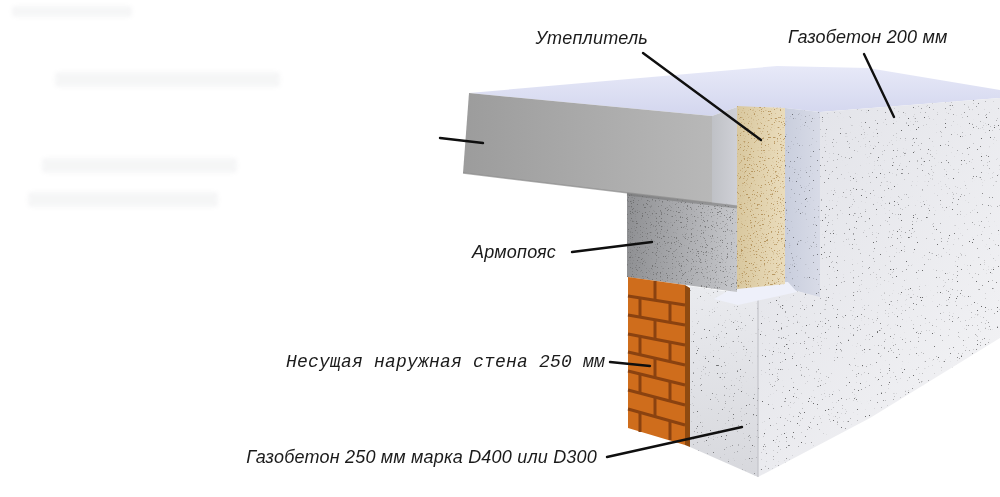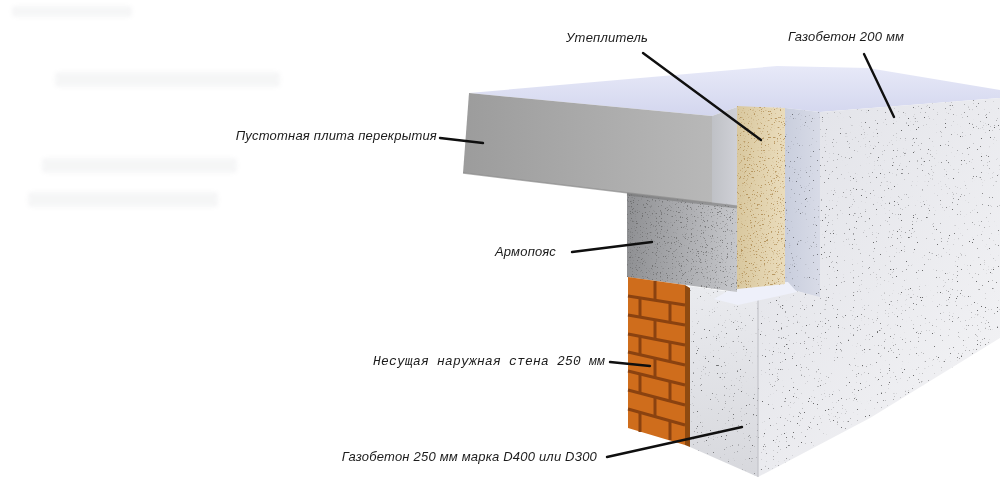--- a/index.html
+++ b/index.html
@@ -8,21 +8,21 @@
     width: 1000px;
     height: 497px;
     background: #ffffff;
     overflow: hidden;
     font-family: "Liberation Sans", sans-serif;
   }
   .canvas svg { position: absolute; left: 0; top: 0; }
   .lbl {
     position: absolute;
     font-style: italic;
-    font-size: 13px;
+    font-size: 18px;
     line-height: 22px;
     color: #1b1b1b;
     white-space: nowrap;
     letter-spacing: 0.2px;
   }
   .ghost {
     position: absolute;
     background: #9aa0a8;
     opacity: 0.09;
     border-radius: 4px;
@@ -163,19 +163,18 @@
     <g stroke-width="2.4" stroke-linecap="round" stroke="#0f0f0f">
       <line x1="440" y1="138" x2="483" y2="143"></line>
       <line x1="643" y1="53" x2="761" y2="140"></line>
       <line x1="864" y1="54" x2="894" y2="117"></line>
       <line x1="572" y1="252" x2="652" y2="242"></line>
       <line x1="610" y1="362" x2="650" y2="366"></line>
       <line x1="607" y1="457" x2="742" y2="427"></line>
     </g>
   </svg>
 
-  <div class="lbl" style="top:125px; right:563px;">Пустотная плита перекрытия</div>
   <div class="lbl" style="top:27px;  right:352px;">Утеплитель</div>
   <div class="lbl" style="top:26px;  left:788px;">Газобетон 200 мм</div>
   <div class="lbl" style="top:241px; right:444px;">Армопояс</div>
   <div class="lbl" style="top:351px; right:395px;font-family:Liberation Mono, monospace;">Несущая наружная стена 250 мм</div>
   <div class="lbl" style="top:446px; right:403px;">Газобетон 250 мм марка D400 или D300</div>
 </div>
 
 </body></html>

